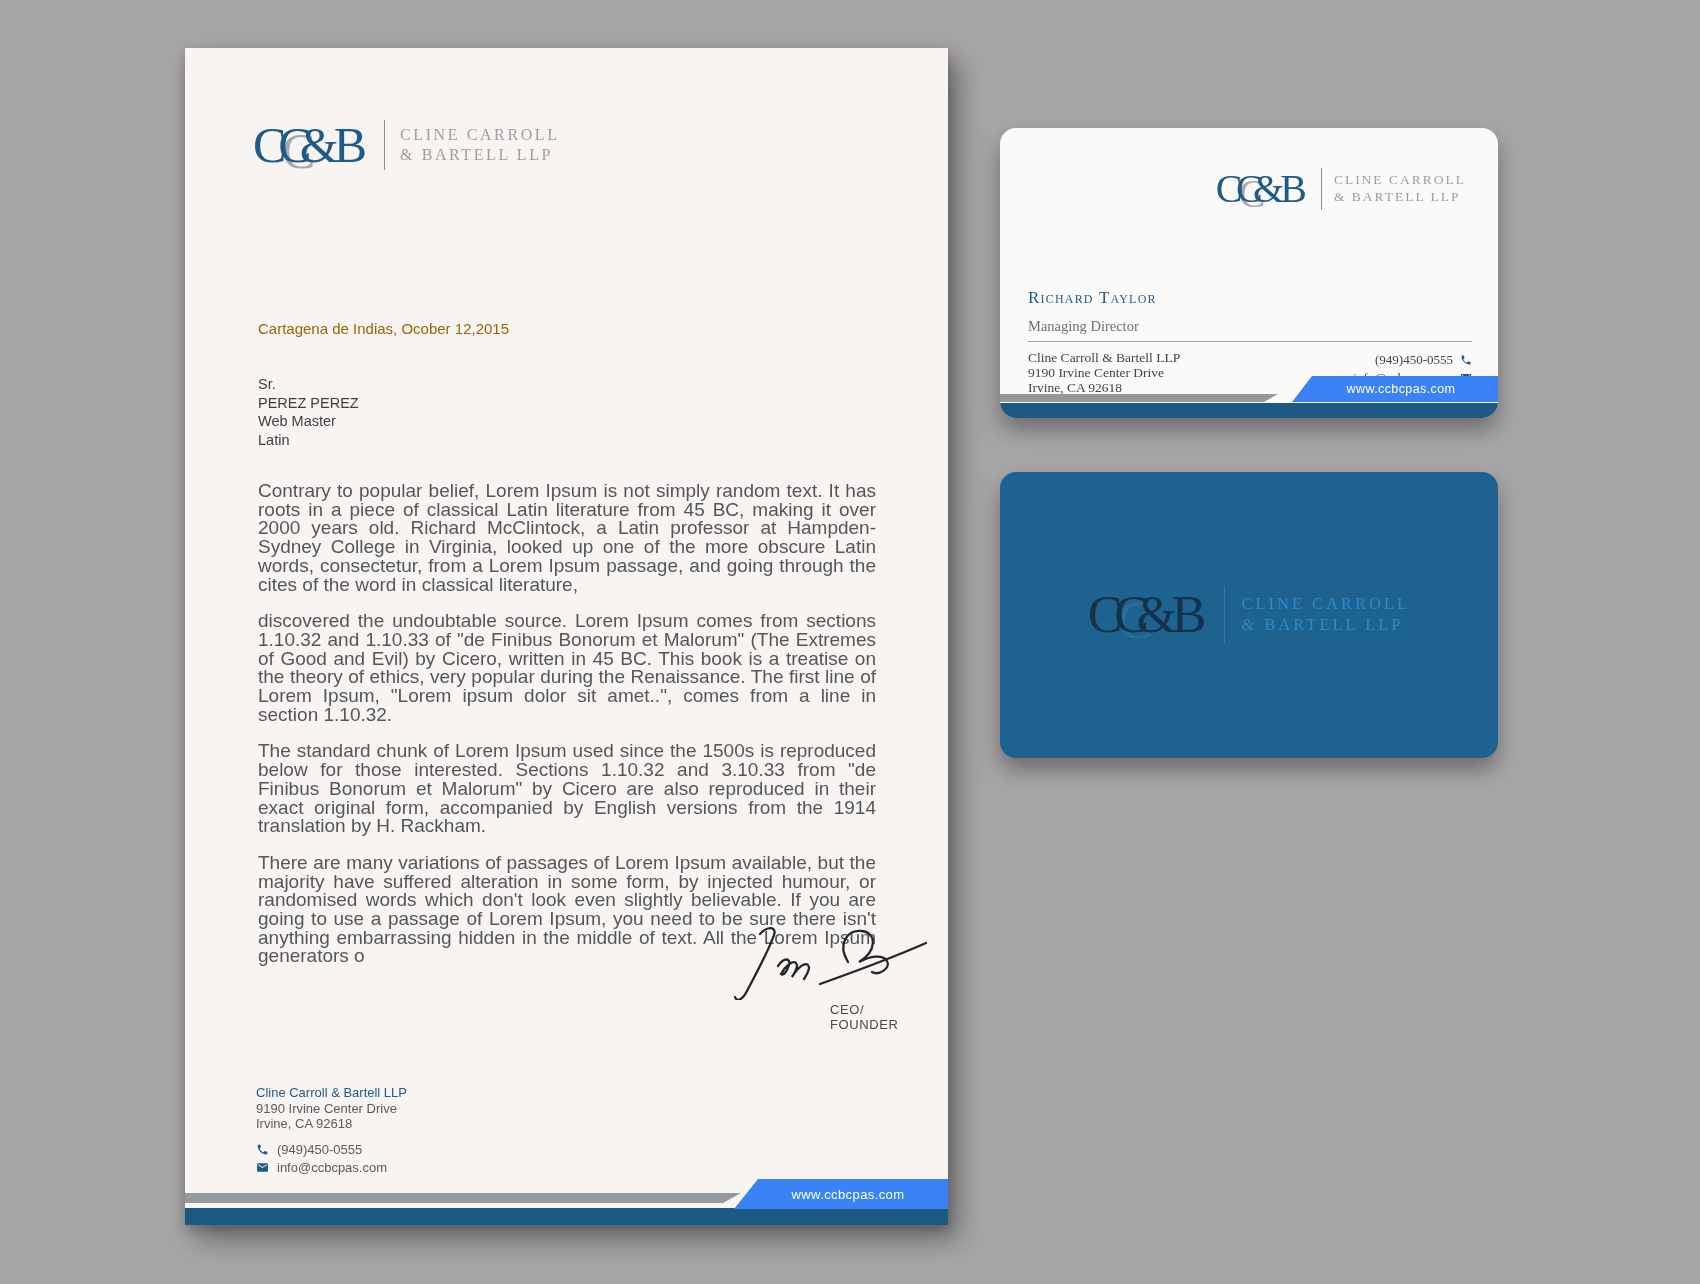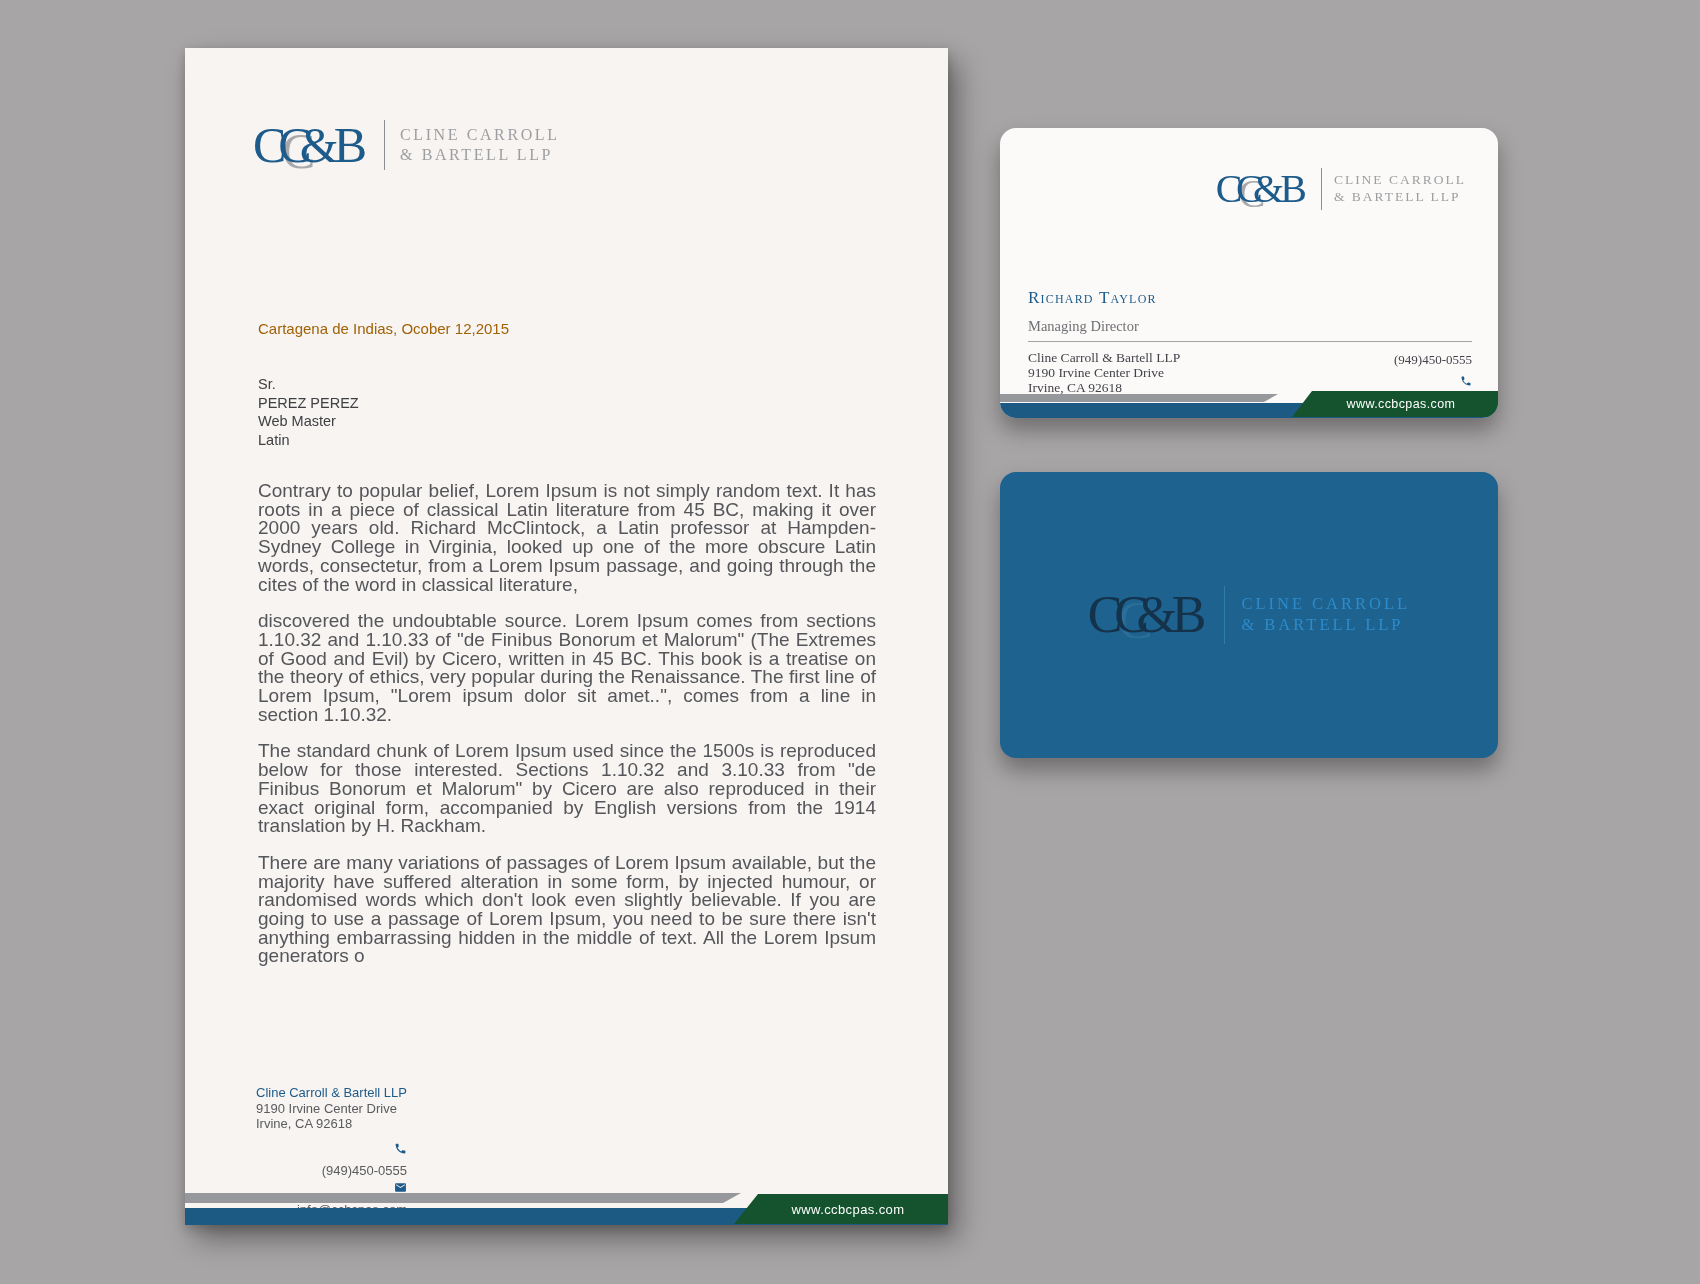--- a/index.html
+++ b/index.html
@@ -53,31 +53,31 @@
   .signature{position:absolute;left:545px;top:872px;width:205px;}
   .signature svg{display:block;}
   .sig-title{
     margin:2px 0 0 100px;font-size:13px;color:#48494c;letter-spacing:.6px;
   }
 
   
   .letter-footer{position:absolute;left:71px;top:1037px;font-size:13px;color:#5a5b5e;line-height:15.5px;}
   .footer-company{color:#1d5b8b;}
   .footer-contacts{margin-top:10px;}
-  .contact-row{display:flex;align-items:flex-end;gap:8px;margin-bottom:3px;flex-direction:column;}
+  .contact-row{display:flex;align-items:center;gap:8px;margin-bottom:3px;}
   .contact-row svg{flex:0 0 auto;}
 
   
   .gray-stripe{
     position:absolute;left:0;bottom:22px;width:556px;height:10px;background:#97989b;
     clip-path:polygon(0 0,100% 0,calc(100% - 18px) 100%,0 100%);
   }
   .blue-strip{position:absolute;left:0;bottom:0;width:100%;height:17px;background:#1d5a83;}
   .blue-tab{
-    position:absolute;right:0;bottom:1px;width:214px;height:30px;background:#14532d;
+    position:absolute;right:0;bottom:16px;width:214px;height:30px;background:#3b82f6;
     clip-path:polygon(24px 0,100% 0,100% 100%,0 100%);
     display:flex;align-items:center;justify-content:center;
     color:#ffffff;font-size:13px;letter-spacing:.4px;padding-left:14px;box-sizing:border-box;
   }
 
   
   .card-front{
     position:absolute;left:1000px;top:128px;width:498px;height:290px;
     background:#fbfaf9;border-radius:16px;overflow:hidden;
     box-shadow:0 12px 22px rgba(0,0,0,.34);
@@ -149,20 +149,31 @@
     <div>Latin</div>
   </div>
 
   <div class="body-text">
     <p>Contrary to popular belief, Lorem Ipsum is not simply random text. It has roots in a piece of classical Latin literature from 45 BC, making it over 2000 years old. Richard McClintock, a Latin professor at Hampden-Sydney College in Virginia, looked up one of the more obscure Latin words, consectetur, from a Lorem Ipsum passage, and going through the cites of the word in classical literature,</p>
     <p>discovered the undoubtable source. Lorem Ipsum comes from sections 1.10.32 and 1.10.33 of "de Finibus Bonorum et Malorum" (The Extremes of Good and Evil) by Cicero, written in 45 BC. This book is a treatise on the theory of ethics, very popular during the Renaissance. The first line of Lorem Ipsum, "Lorem ipsum dolor sit amet..", comes from a line in section 1.10.32.</p>
     <p>The standard chunk of Lorem Ipsum used since the 1500s is reproduced below for those interested. Sections 1.10.32 and 3.10.33 from "de Finibus Bonorum et Malorum" by Cicero are also reproduced in their exact original form, accompanied by English versions from the 1914 translation by H. Rackham.</p>
     <p>There are many variations of passages of Lorem Ipsum available, but the majority have suffered alteration in some form, by injected humour, or randomised words which don't look even slightly believable. If you are going to use a passage of Lorem Ipsum, you need to be sure there isn't anything embarrassing hidden in the middle of text. All the Lorem Ipsum generators o</p>
   </div>
 
+  <div class="signature">
+    <svg width="205" height="80" viewBox="0 0 205 80">
+      <g fill="none" stroke="#26262a" stroke-width="2.3" stroke-linecap="round">
+        <path d="M30 14 C38 5 47 7 44 15 C39 30 27 52 17 71 C13 79 7 83 5 77"></path>
+        <path d="M48 46 C54 37 61 38 59 45 C57 52 53 56 51 54 C55 46 63 40 66 43 C69 46 64 54 62 57 C68 47 75 42 78 45 C81 48 76 56 74 59"></path>
+        <path d="M118 42 C107 24 117 9 132 11 C147 13 147 31 129 42 C140 36 153 34 157 41 C161 48 149 56 142 52"></path>
+        <path d="M90 64 C118 54 160 39 196 23"></path>
+      </g>
+    </svg>
+    <div class="sig-title">CEO/ FOUNDER</div>
+  </div>
 
   <div class="letter-footer">
     <div class="footer-company">Cline Carroll &amp; Bartell LLP</div>
     <div>9190 Irvine Center Drive</div>
     <div>Irvine, CA 92618</div>
     <div class="footer-contacts">
       <div class="contact-row">
         <svg width="13" height="13" viewBox="0 0 24 24" fill="#1d5b8b">
             <path d="M6.6 10.8c1.5 2.9 3.8 5.2 6.7 6.7l2.2-2.2c.3-.3.7-.4 1-.2 1.1.4 2.3.6 3.5.6.6 0 1 .4 1 1V20c0 .6-.4 1-1 1C10.6 21 3 13.4 3 4c0-.6.4-1 1-1h3.3c.6 0 1 .4 1 1 0 1.2.2 2.4.6 3.5.1.3 0 .7-.2 1L6.6 10.8z"></path>
           </svg>

